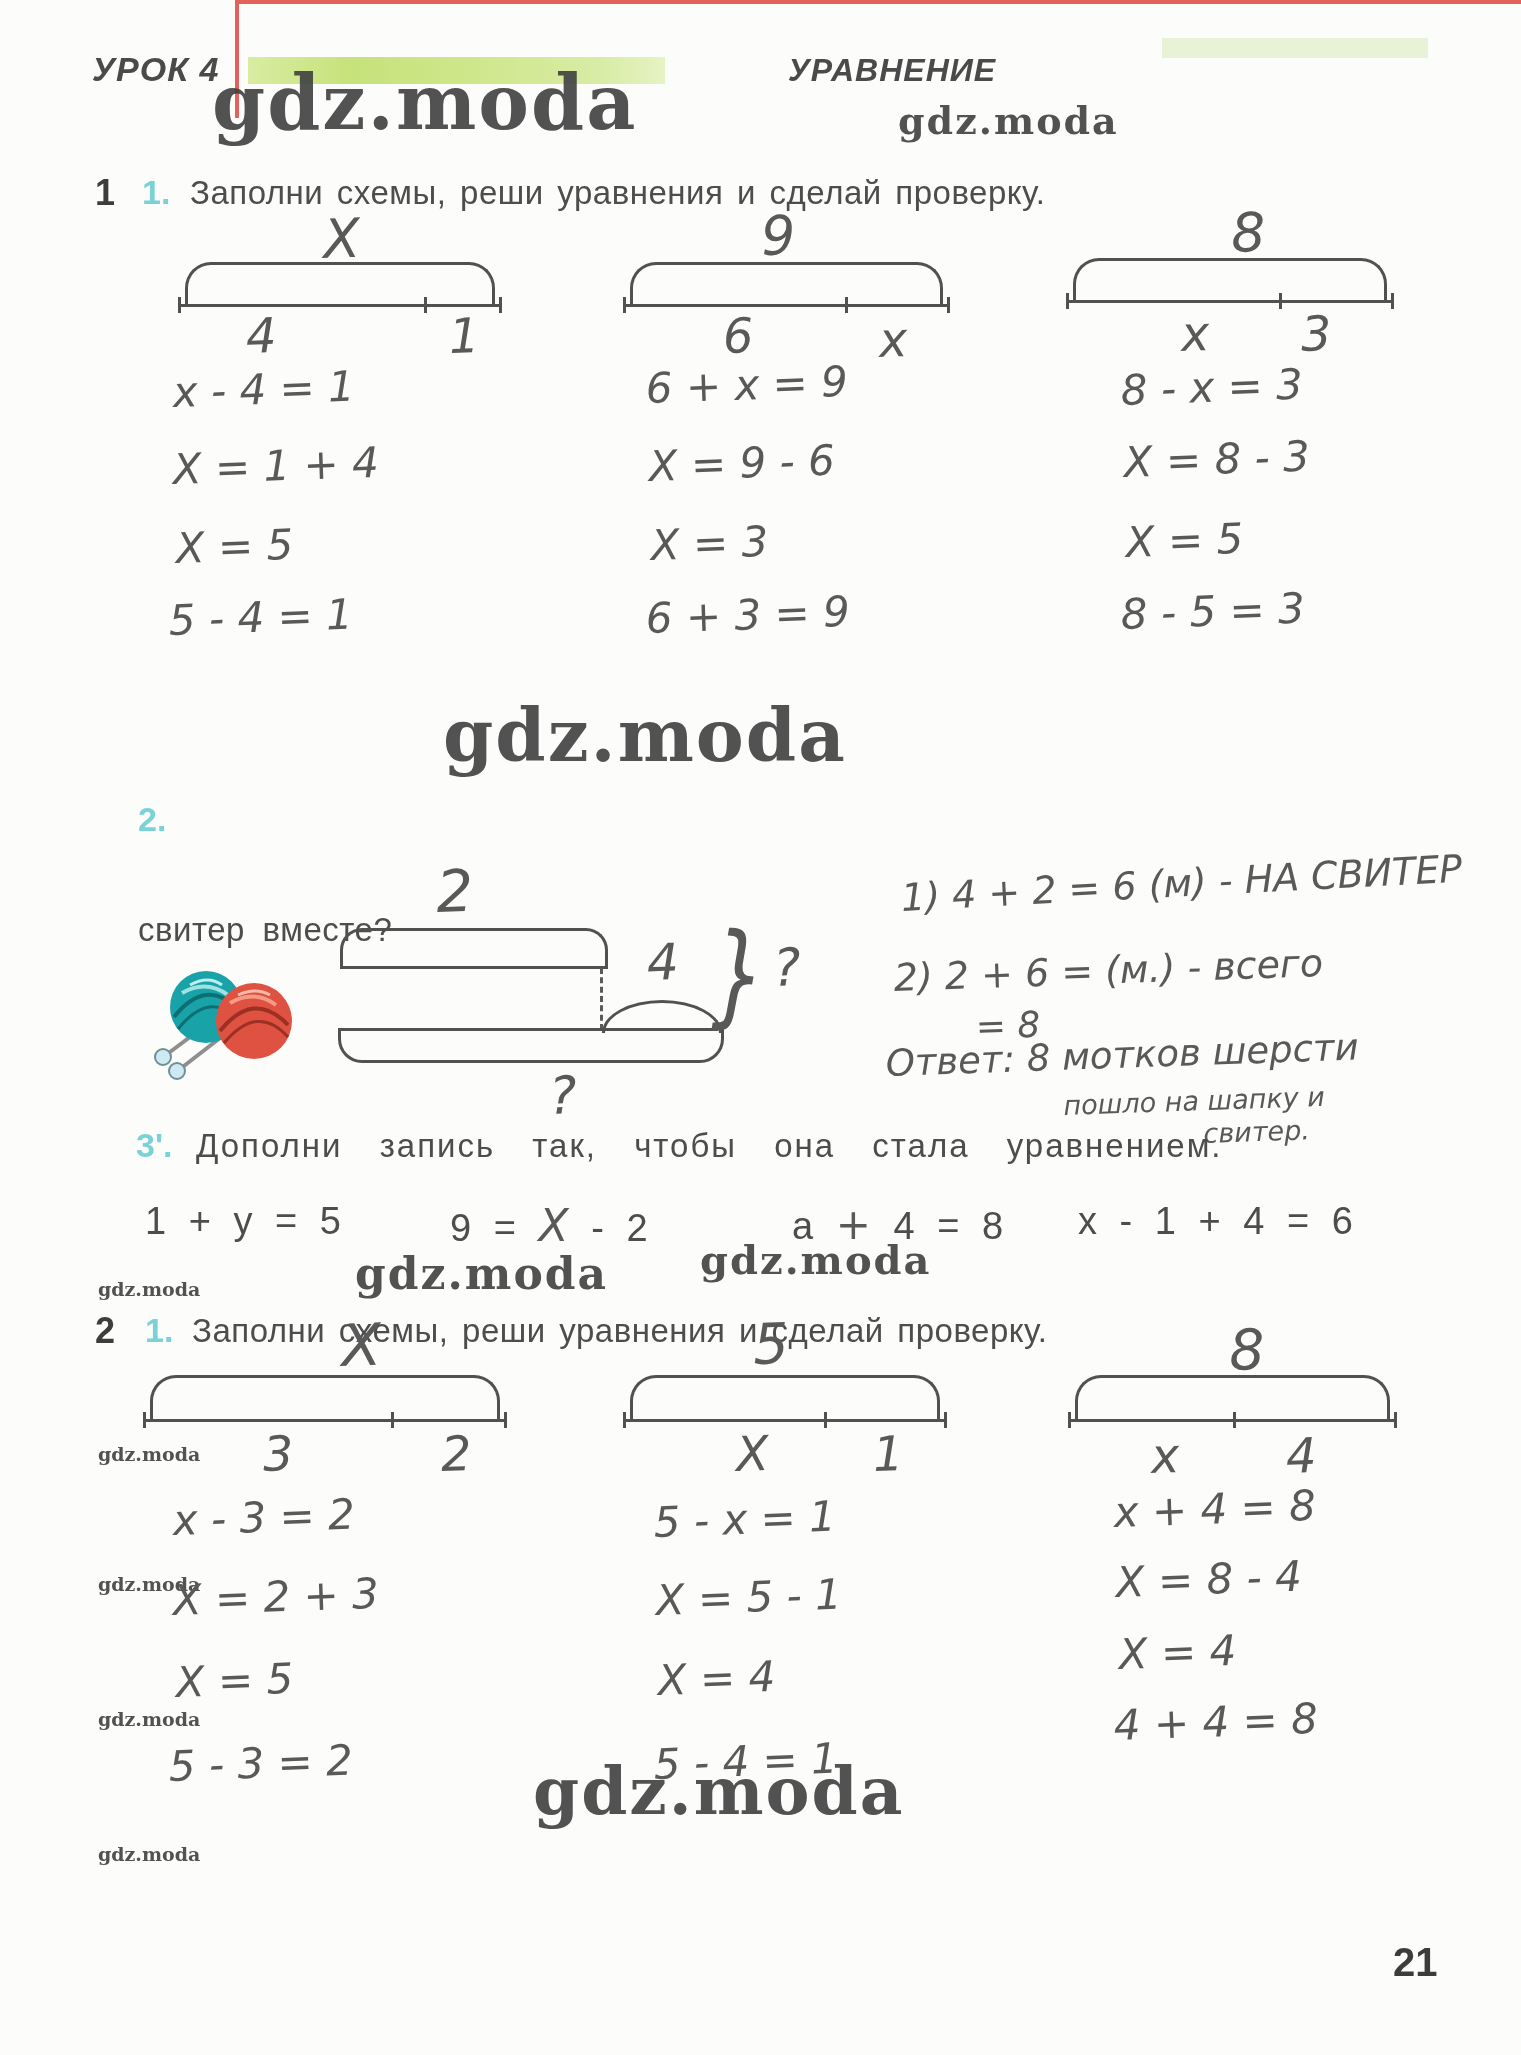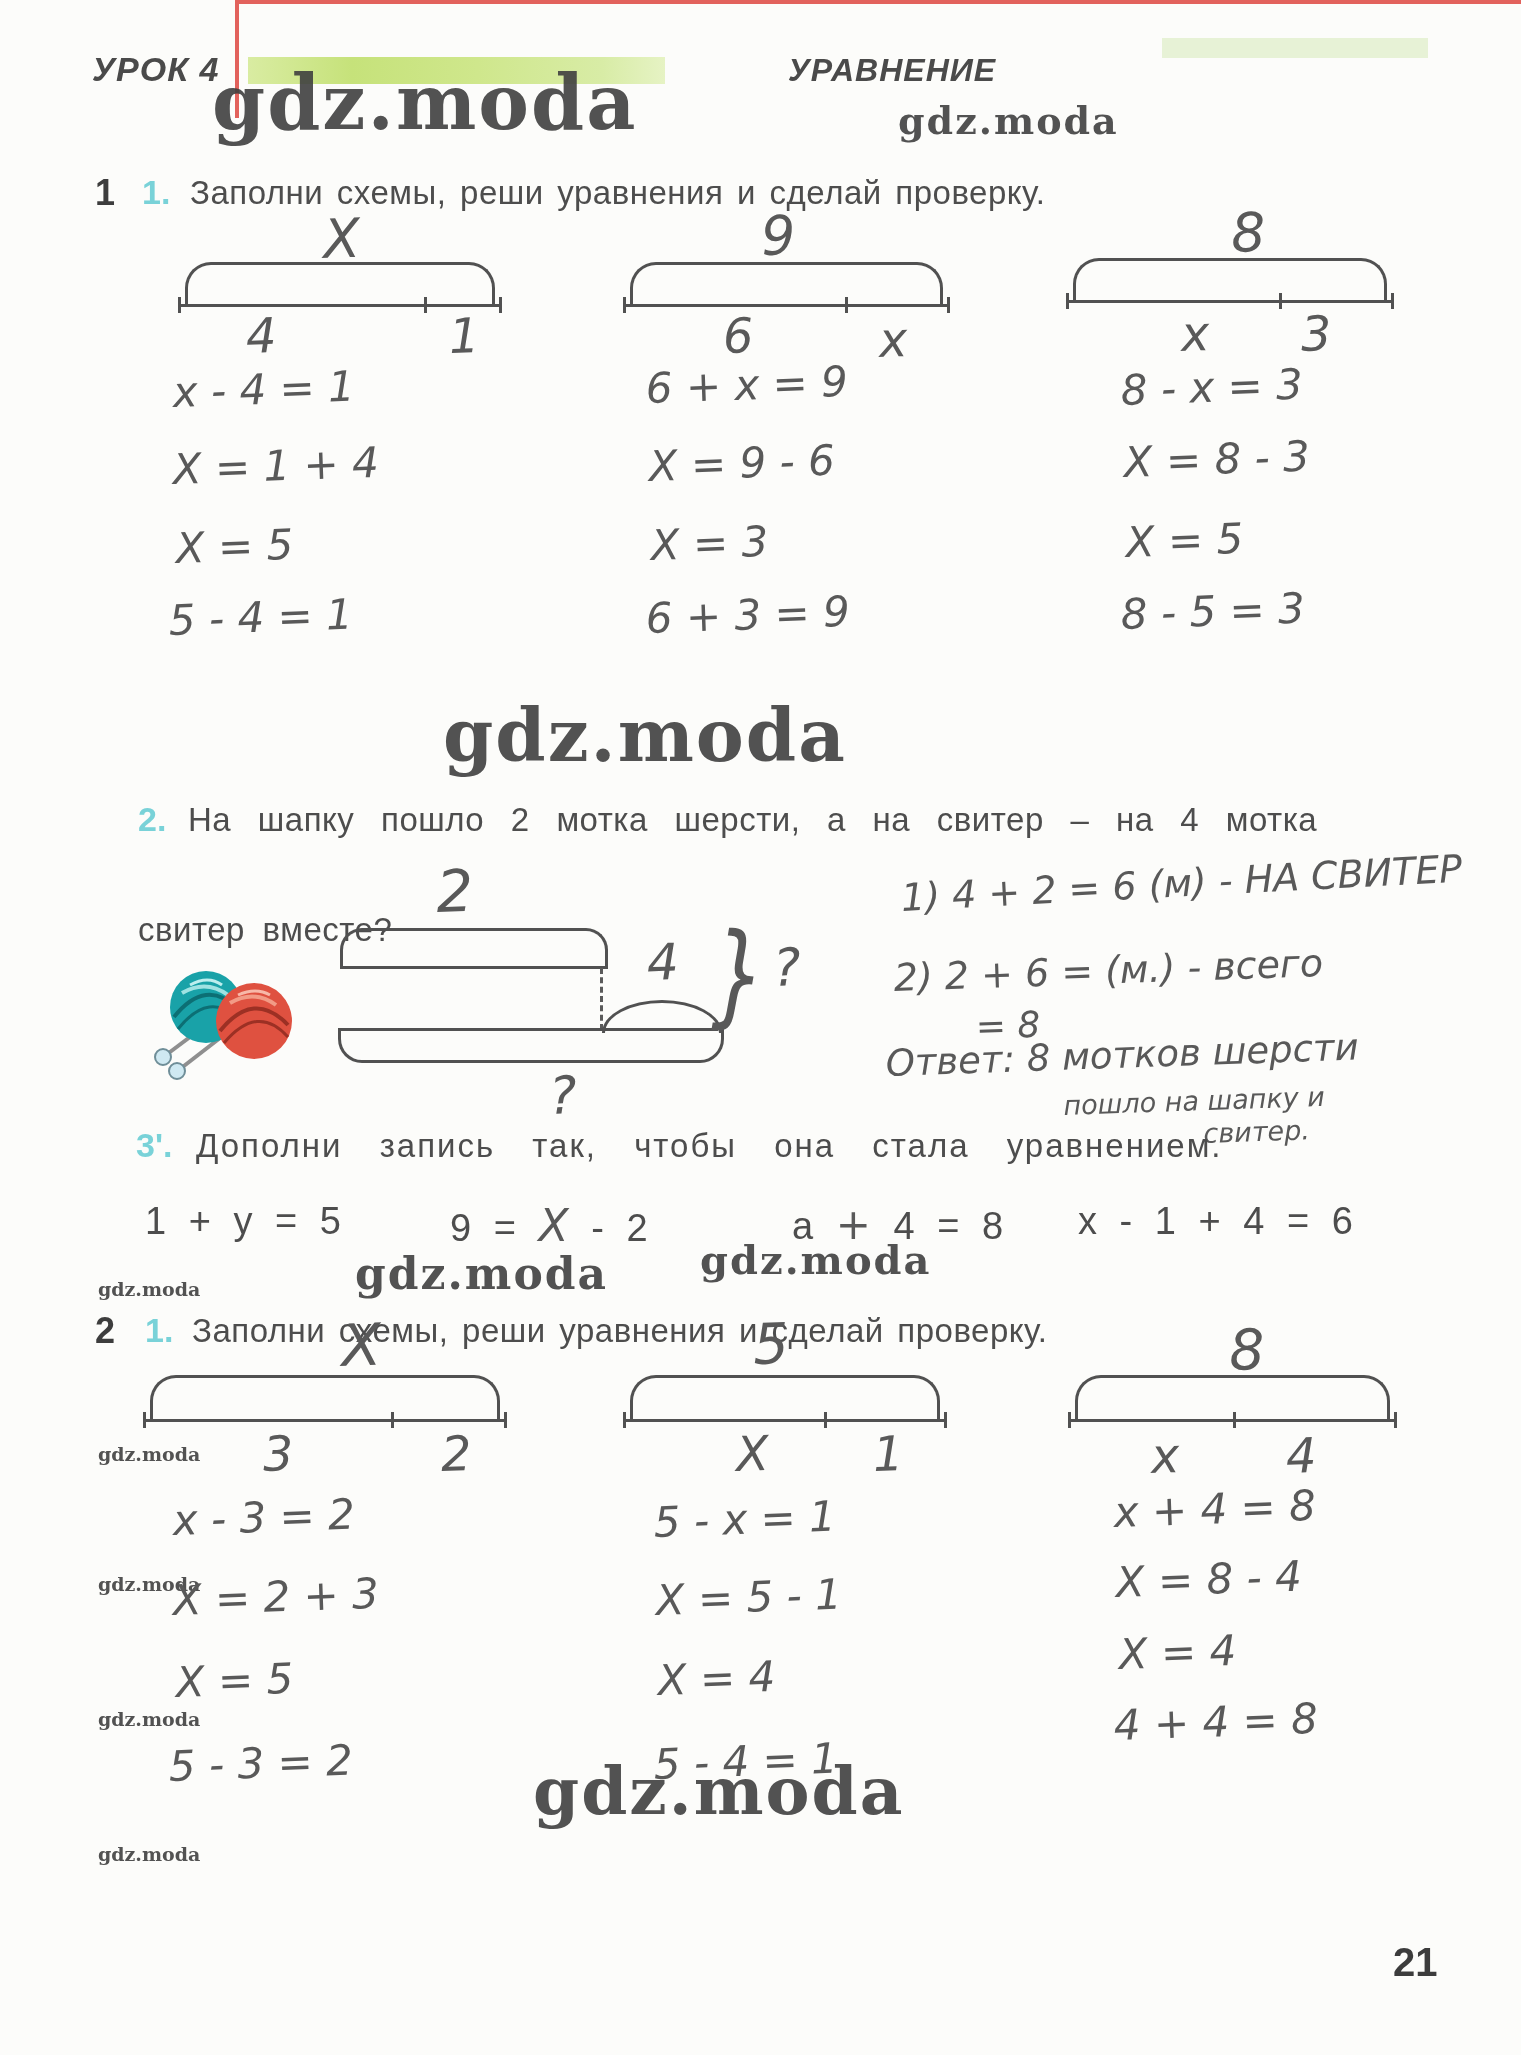--- a/index.html
+++ b/index.html
@@ -113,21 +113,20 @@
   <div class="hw" style="left:648px;top:442px;font-size:42px">X = 9 - 6</div>
   <div class="hw" style="left:650px;top:521px;font-size:42px">X = 3</div>
   <div class="hw" style="left:645px;top:594px;font-size:42px">6 + 3 = 9</div>
 
   <div class="hw" style="left:1120px;top:366px;font-size:42px">8 - x = 3</div>
   <div class="hw" style="left:1123px;top:438px;font-size:42px">X = 8 - 3</div>
   <div class="hw" style="left:1125px;top:518px;font-size:42px">X = 5</div>
   <div class="hw" style="left:1120px;top:590px;font-size:42px">8 - 5 = 3</div>
 
   <div class="subnum" style="left:138px;top:800px">2.</div>
-  <div class="printed" style="left:188px;top:801px;font-size:33px;word-spacing:17px">На шапку пошло 2 мотка шерсти, а на свитер – на 4 мотка</div>
   <div class="printed" style="left:138px;top:911px;font-size:33px;word-spacing:8px">свитер вместе?</div>
 
   <svg class="abs" style="left:150px;top:955px" width="165" height="125" viewBox="0 0 165 125">
     <line x1="16" y1="100" x2="80" y2="52" stroke="#8f8f8f" stroke-width="4"></line>
     <circle cx="13" cy="102" r="8" fill="#cfe9f2" stroke="#6f8e98" stroke-width="2"></circle>
     <line x1="30" y1="114" x2="92" y2="66" stroke="#8f8f8f" stroke-width="4"></line>
     <circle cx="27" cy="116" r="8" fill="#cfe9f2" stroke="#6f8e98" stroke-width="2"></circle>
     <circle cx="56" cy="52" r="36" fill="#19a2a8"></circle>
     <path d="M24,62 Q56,22 88,54" fill="none" stroke="#0c6f74" stroke-width="4"></path>
     <path d="M28,74 Q60,34 90,66" fill="none" stroke="#0c6f74" stroke-width="3"></path>

